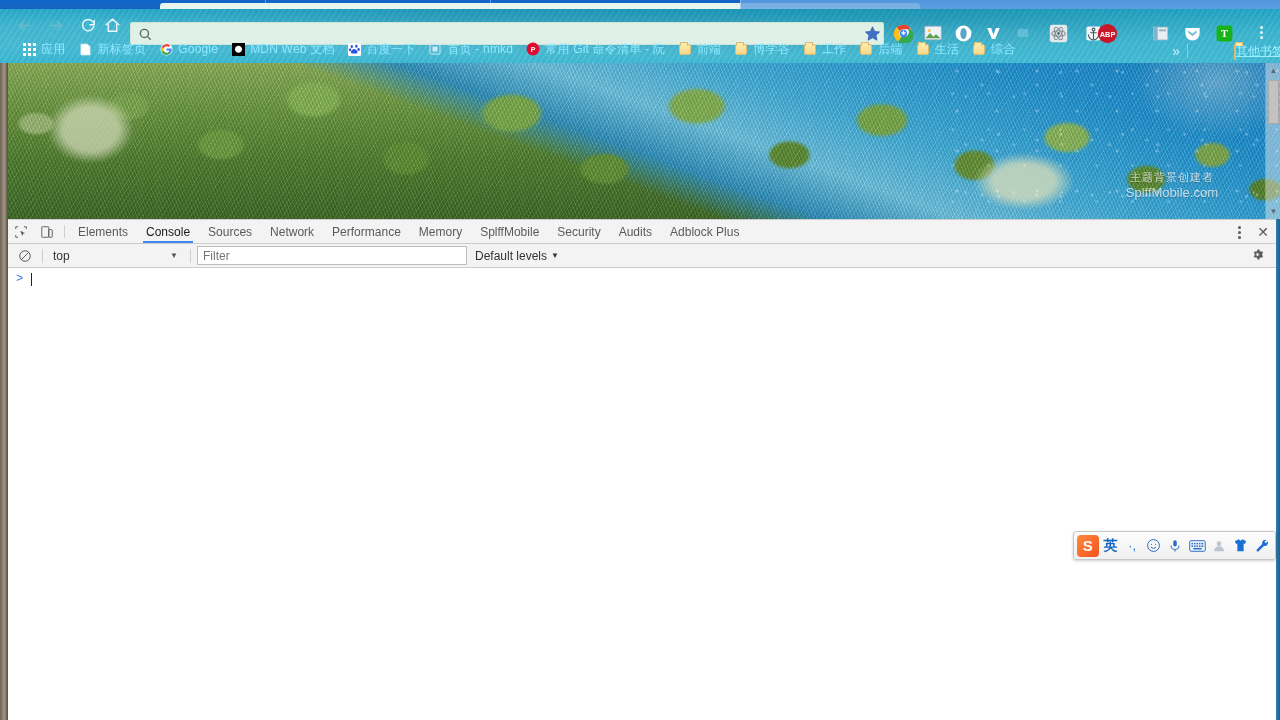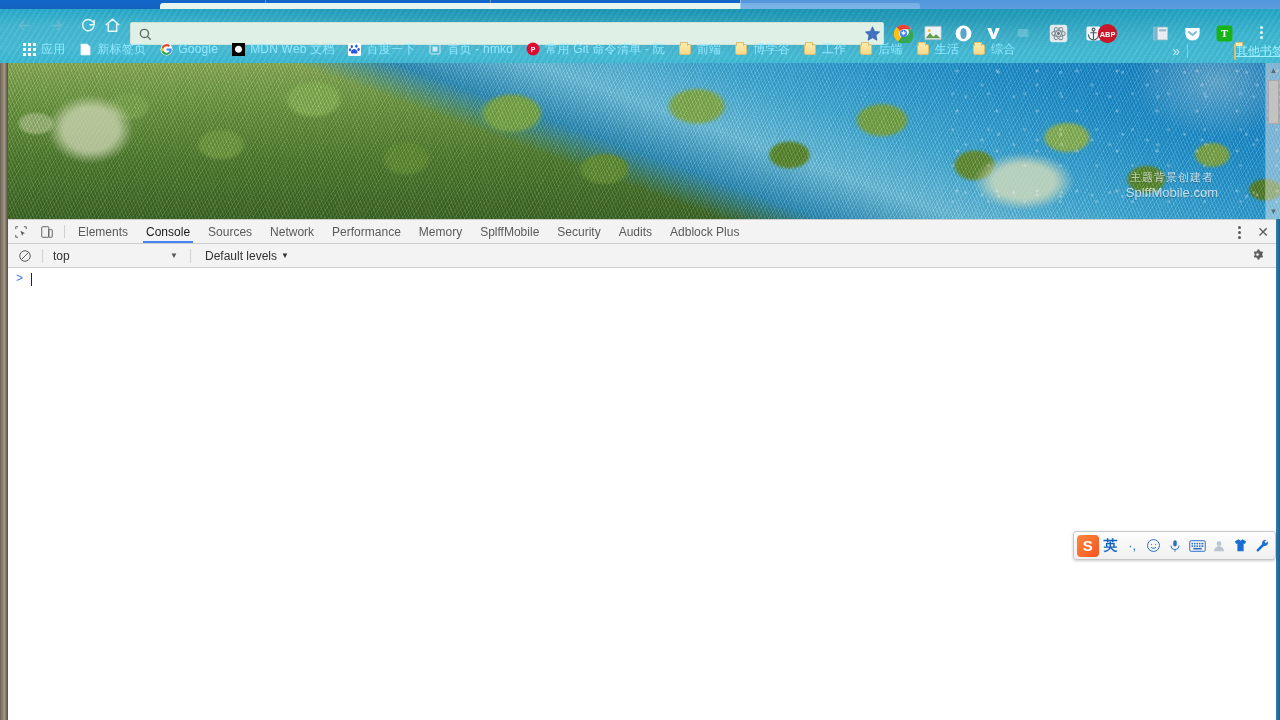--- a/index.html
+++ b/index.html
@@ -637,20 +637,21 @@
           <circle cx="12" cy="12" r="9"></circle>
             <line x1="5.5" y1="18.5" x2="18.5" y2="5.5"></line>
         </svg>
       </div>
       <div class="tb-sep"></div>
       <div class="ctx-select">
         <span>top</span>
         <span class="caret">▼</span>
       </div>
       <div class="tb-sep"></div>
+      <input class="filter-input" type="text" placeholder="Filter" style="">
       <div class="levels">
         <span>Default levels</span>
         <span class="caret">▼</span>
       </div>
       <div class="dt-gear">
         <svg width="15" height="15" viewBox="0 0 24 24" fill="currentColor">
           <path d="M12 8.2A3.8 3.8 0 1 0 12 15.8 3.8 3.8 0 0 0 12 8.2zm0 6a2.2 2.2 0 1 1 0-4.4 2.2 2.2 0 0 1 0 4.4z"></path>
           <path d="M20.3 13.1a8.6 8.6 0 0 0 0-2.2l2-1.6-2-3.4-2.4 1a8.4 8.4 0 0 0-1.9-1.1L15.6 3h-3.9l-.4 2.6c-.7.3-1.3.6-1.9 1.1l-2.4-1-2 3.4 2 1.6a8.6 8.6 0 0 0 0 2.2l-2 1.6 2 3.4 2.4-1c.6.5 1.2.8 1.9 1.1l.4 2.6h3.9l.4-2.6c.7-.3 1.3-.6 1.9-1.1l2.4 1 2-3.4z" opacity=".0"></path>
           <path d="M19.4 12a7.4 7.4 0 0 0-.1-1.2l1.7-1.3-1.6-2.8-2 .8a7.2 7.2 0 0 0-2-1.2L15.1 4h-3.2l-.3 2.3c-.7.3-1.4.7-2 1.2l-2-.8L6 9.5l1.7 1.3a7.4 7.4 0 0 0 0 2.4L6 14.5l1.6 2.8 2-.8c.6.5 1.3.9 2 1.2l.3 2.3h3.2l.3-2.3c.7-.3 1.4-.7 2-1.2l2 .8 1.6-2.8-1.7-1.3c.1-.4.1-.8.1-1.2zm-7.4 3.2a3.2 3.2 0 1 1 0-6.4 3.2 3.2 0 0 1 0 6.4z"></path>
         </svg>

